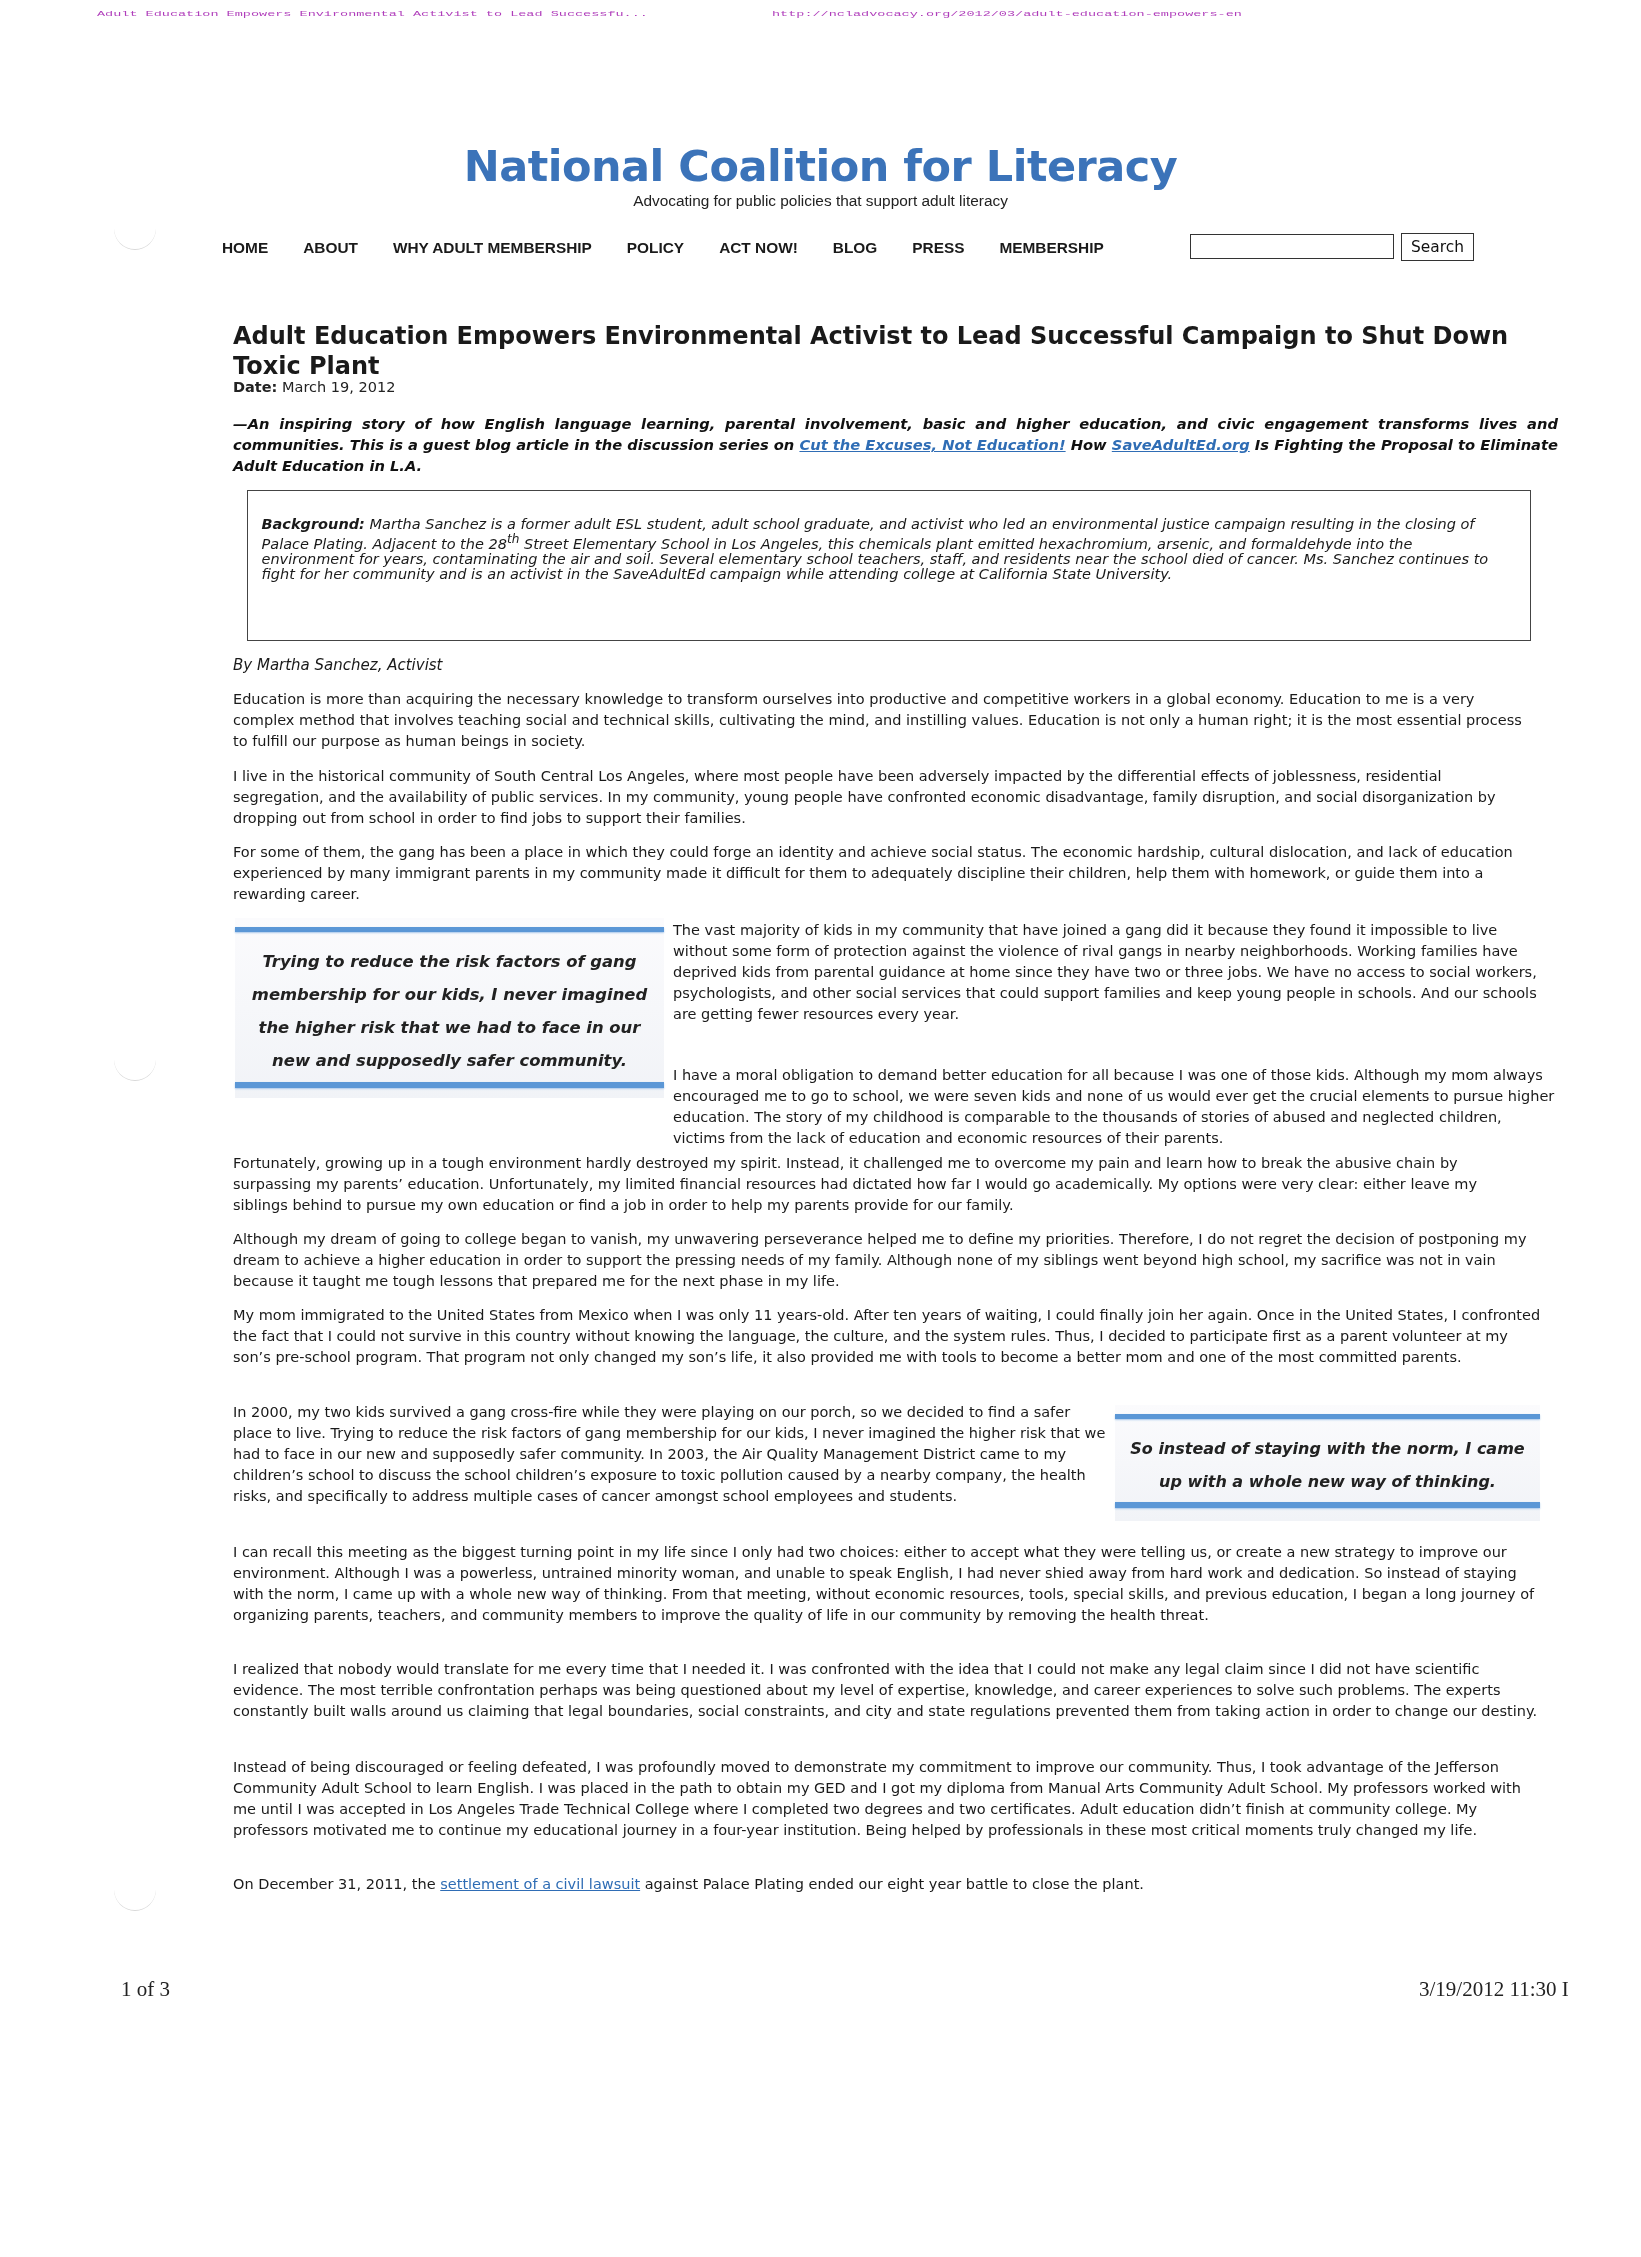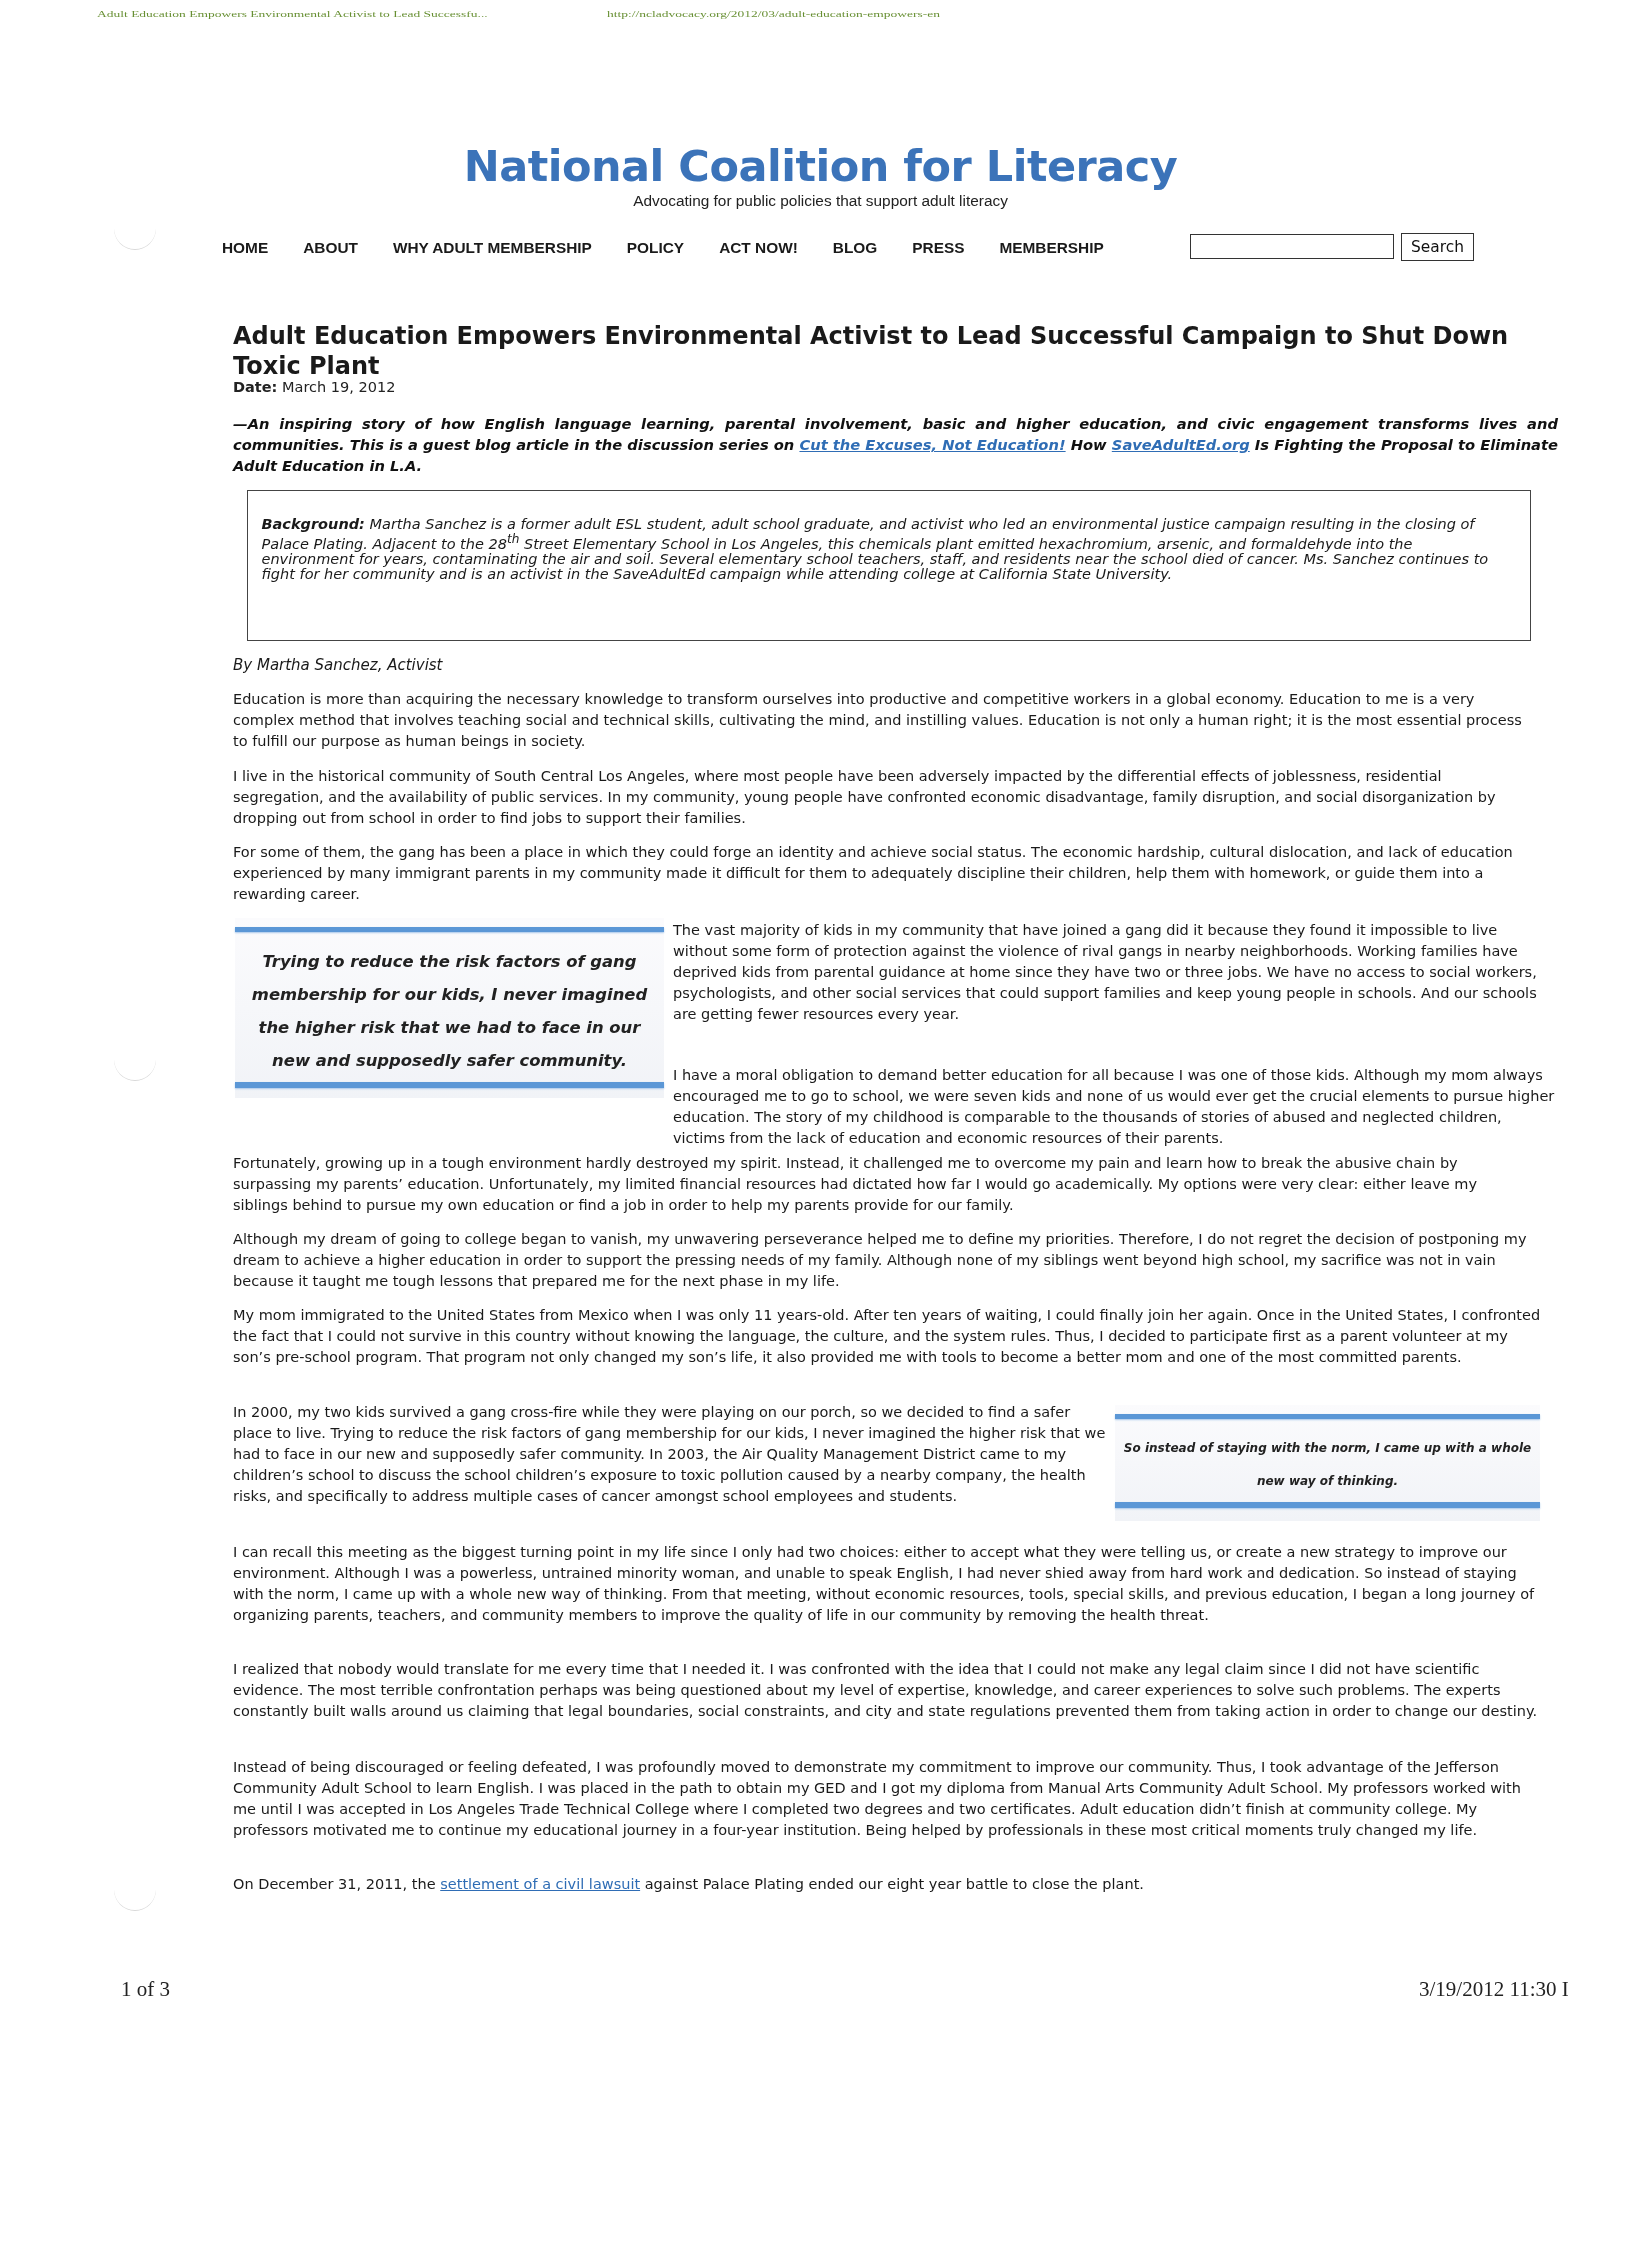--- a/index.html
+++ b/index.html
@@ -3,21 +3,21 @@
 <meta charset="utf-8">
 <style>
   html, body { margin: 0; padding: 0; }
   body {
     width: 1641px; height: 2257px; position: relative; overflow: hidden;
     background: #ffffff; color: #1a1a1a;
     font-family: "DejaVu Sans", sans-serif;
   }
   .print-header {
     position: absolute; top: 9.7px; left: 97px; width: 1545px; height: 15.4px;
-    font-family: Liberation Serif, serif; font-size: 13.5px; color: #4d7c0f;
+    font-family: Liberation Mono, monospace; font-size: 13.5px; color: #a21caf;
     white-space: nowrap; overflow: hidden; opacity: 0.85;
   }
   .print-header span { display: inline-block; transform: scaleY(0.55); transform-origin: top left; }
   .print-header .url { margin-left: 116px; }
 
   .hole { position: absolute; width: 42px; height: 42px; border-radius: 50%;
     border-bottom: 1px solid #d8d8d8; left: 114px; }
 
   .site-title {
     position: absolute; top: 141px; left: 0; width: 1641px; text-align: center;
@@ -153,21 +153,21 @@
 </div>
 
 <p class="p body-text" style="top:1153px; width:1303px">Fortunately, growing up in a tough environment hardly destroyed my spirit. Instead, it challenged me to overcome my pain and learn how to break the abusive chain by surpassing my parents’ education. Unfortunately, my limited financial resources had dictated how far I would go academically. My options were very clear: either leave my siblings behind to pursue my own education or find a job in order to help my parents provide for our family.</p>
 <p class="p body-text" style="top:1229px; width:1303px">Although my dream of going to college began to vanish, my unwavering perseverance helped me to define my priorities. Therefore, I do not regret the decision of postponing my dream to achieve a higher education in order to support the pressing needs of my family. Although none of my siblings went beyond high school, my sacrifice was not in vain because it taught me tough lessons that prepared me for the next phase in my life.</p>
 <p class="p body-text" style="top:1305px; width:1313px">My mom immigrated to the United States from Mexico when I was only 11 years-old. After ten years of waiting, I could finally join her again. Once in the United States, I confronted the fact that I could not survive in this country without knowing the language, the culture, and the system rules. Thus, I decided to participate first as a parent volunteer at my son’s pre-school program. That program not only changed my son’s life, it also provided me with tools to become a better mom and one of the most committed parents.</p>
 
 <p class="p body-text" style="top:1402px; width:879px">In 2000, my two kids survived a gang cross-fire while they were playing on our porch, so we decided to find a safer place to live. Trying to reduce the risk factors of gang membership for our kids, I never imagined the higher risk that we had to face in our new and supposedly safer community. In 2003, the Air Quality Management District came to my children’s school to discuss the school children’s exposure to toxic pollution caused by a nearby company, the health risks, and specifically to address multiple cases of cancer amongst school employees and students.</p>
 
 <div class="pullquote" style="top:1405px; left:1115px; width:425px; height:116px;">
   <div class="pq-bar" style="top:8.7px"></div>
-  <div class="pq-text" style="top:27px; font-size:12px; line-height:33px; padding:0 3.9px;">So instead of staying with the norm, I came up with a whole new way of thinking.</div>
+  <div class="pq-text" style="top:27px; font-size:16px; line-height:33px; padding:0 3.9px;">So instead of staying with the norm, I came up with a whole new way of thinking.</div>
   <div class="pq-bar" style="top:97px"></div>
 </div>
 
 <p class="p body-text" style="top:1542px; width:1313px">I can recall this meeting as the biggest turning point in my life since I only had two choices: either to accept what they were telling us, or create a new strategy to improve our environment. Although I was a powerless, untrained minority woman, and unable to speak English, I had never shied away from hard work and dedication. So instead of staying with the norm, I came up with a whole new way of thinking. From that meeting, without economic resources, tools, special skills, and previous education, I began a long journey of organizing parents, teachers, and community members to improve the quality of life in our community by removing the health threat.</p>
 <p class="p body-text" style="top:1659px; width:1313px">I realized that nobody would translate for me every time that I needed it. I was confronted with the idea that I could not make any legal claim since I did not have scientific evidence. The most terrible confrontation perhaps was being questioned about my level of expertise, knowledge, and career experiences to solve such problems. The experts constantly built walls around us claiming that legal boundaries, social constraints, and city and state regulations prevented them from taking action in order to change our destiny.</p>
 <p class="p body-text" style="top:1757px; width:1313px">Instead of being discouraged or feeling defeated, I was profoundly moved to demonstrate my commitment to improve our community. Thus, I took advantage of the Jefferson Community Adult School to learn English. I was placed in the path to obtain my GED and I got my diploma from Manual Arts Community Adult School. My professors worked with me until I was accepted in Los Angeles Trade Technical College where I completed two degrees and two certificates. Adult education didn’t finish at community college. My professors motivated me to continue my educational journey in a four-year institution. Being helped by professionals in these most critical moments truly changed my life.</p>
 
 <p class="p body-text" style="top:1874px; width:1313px">
   <span>On December 31, 2011, the </span><a class="link">settlement of a civil lawsuit</a><span> against Palace Plating ended our eight year battle to close the plant.</span>
 </p>

